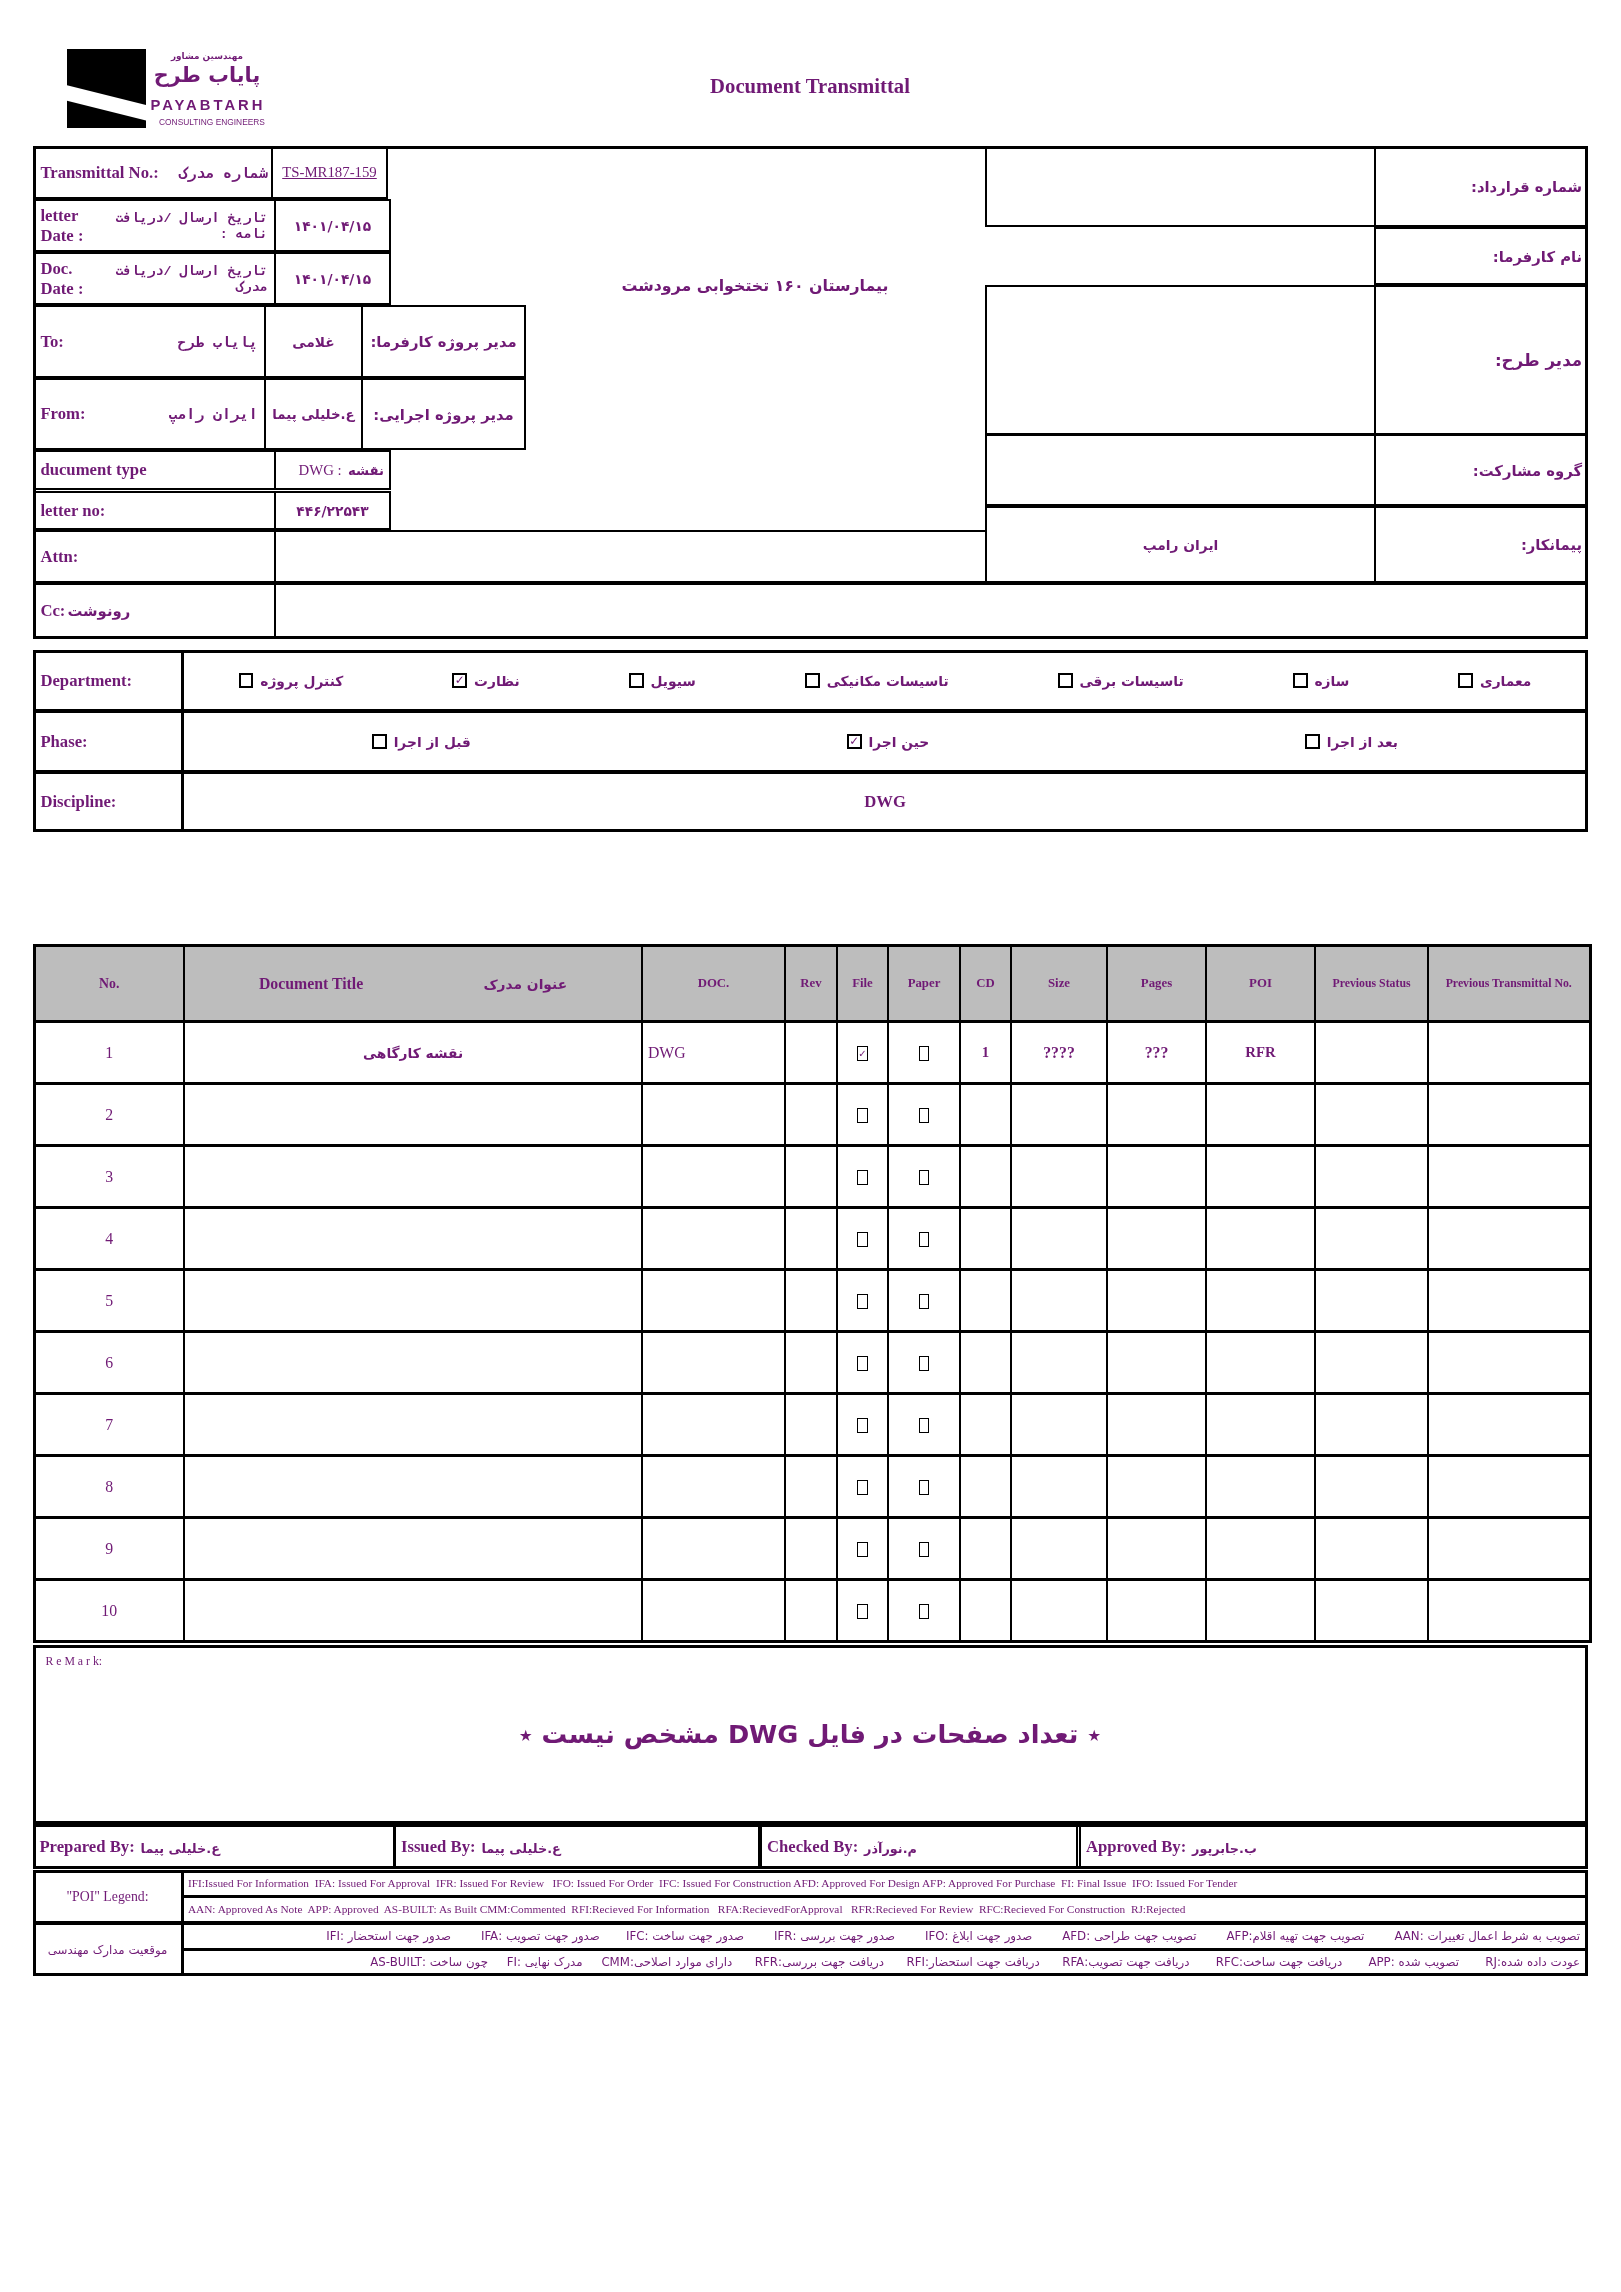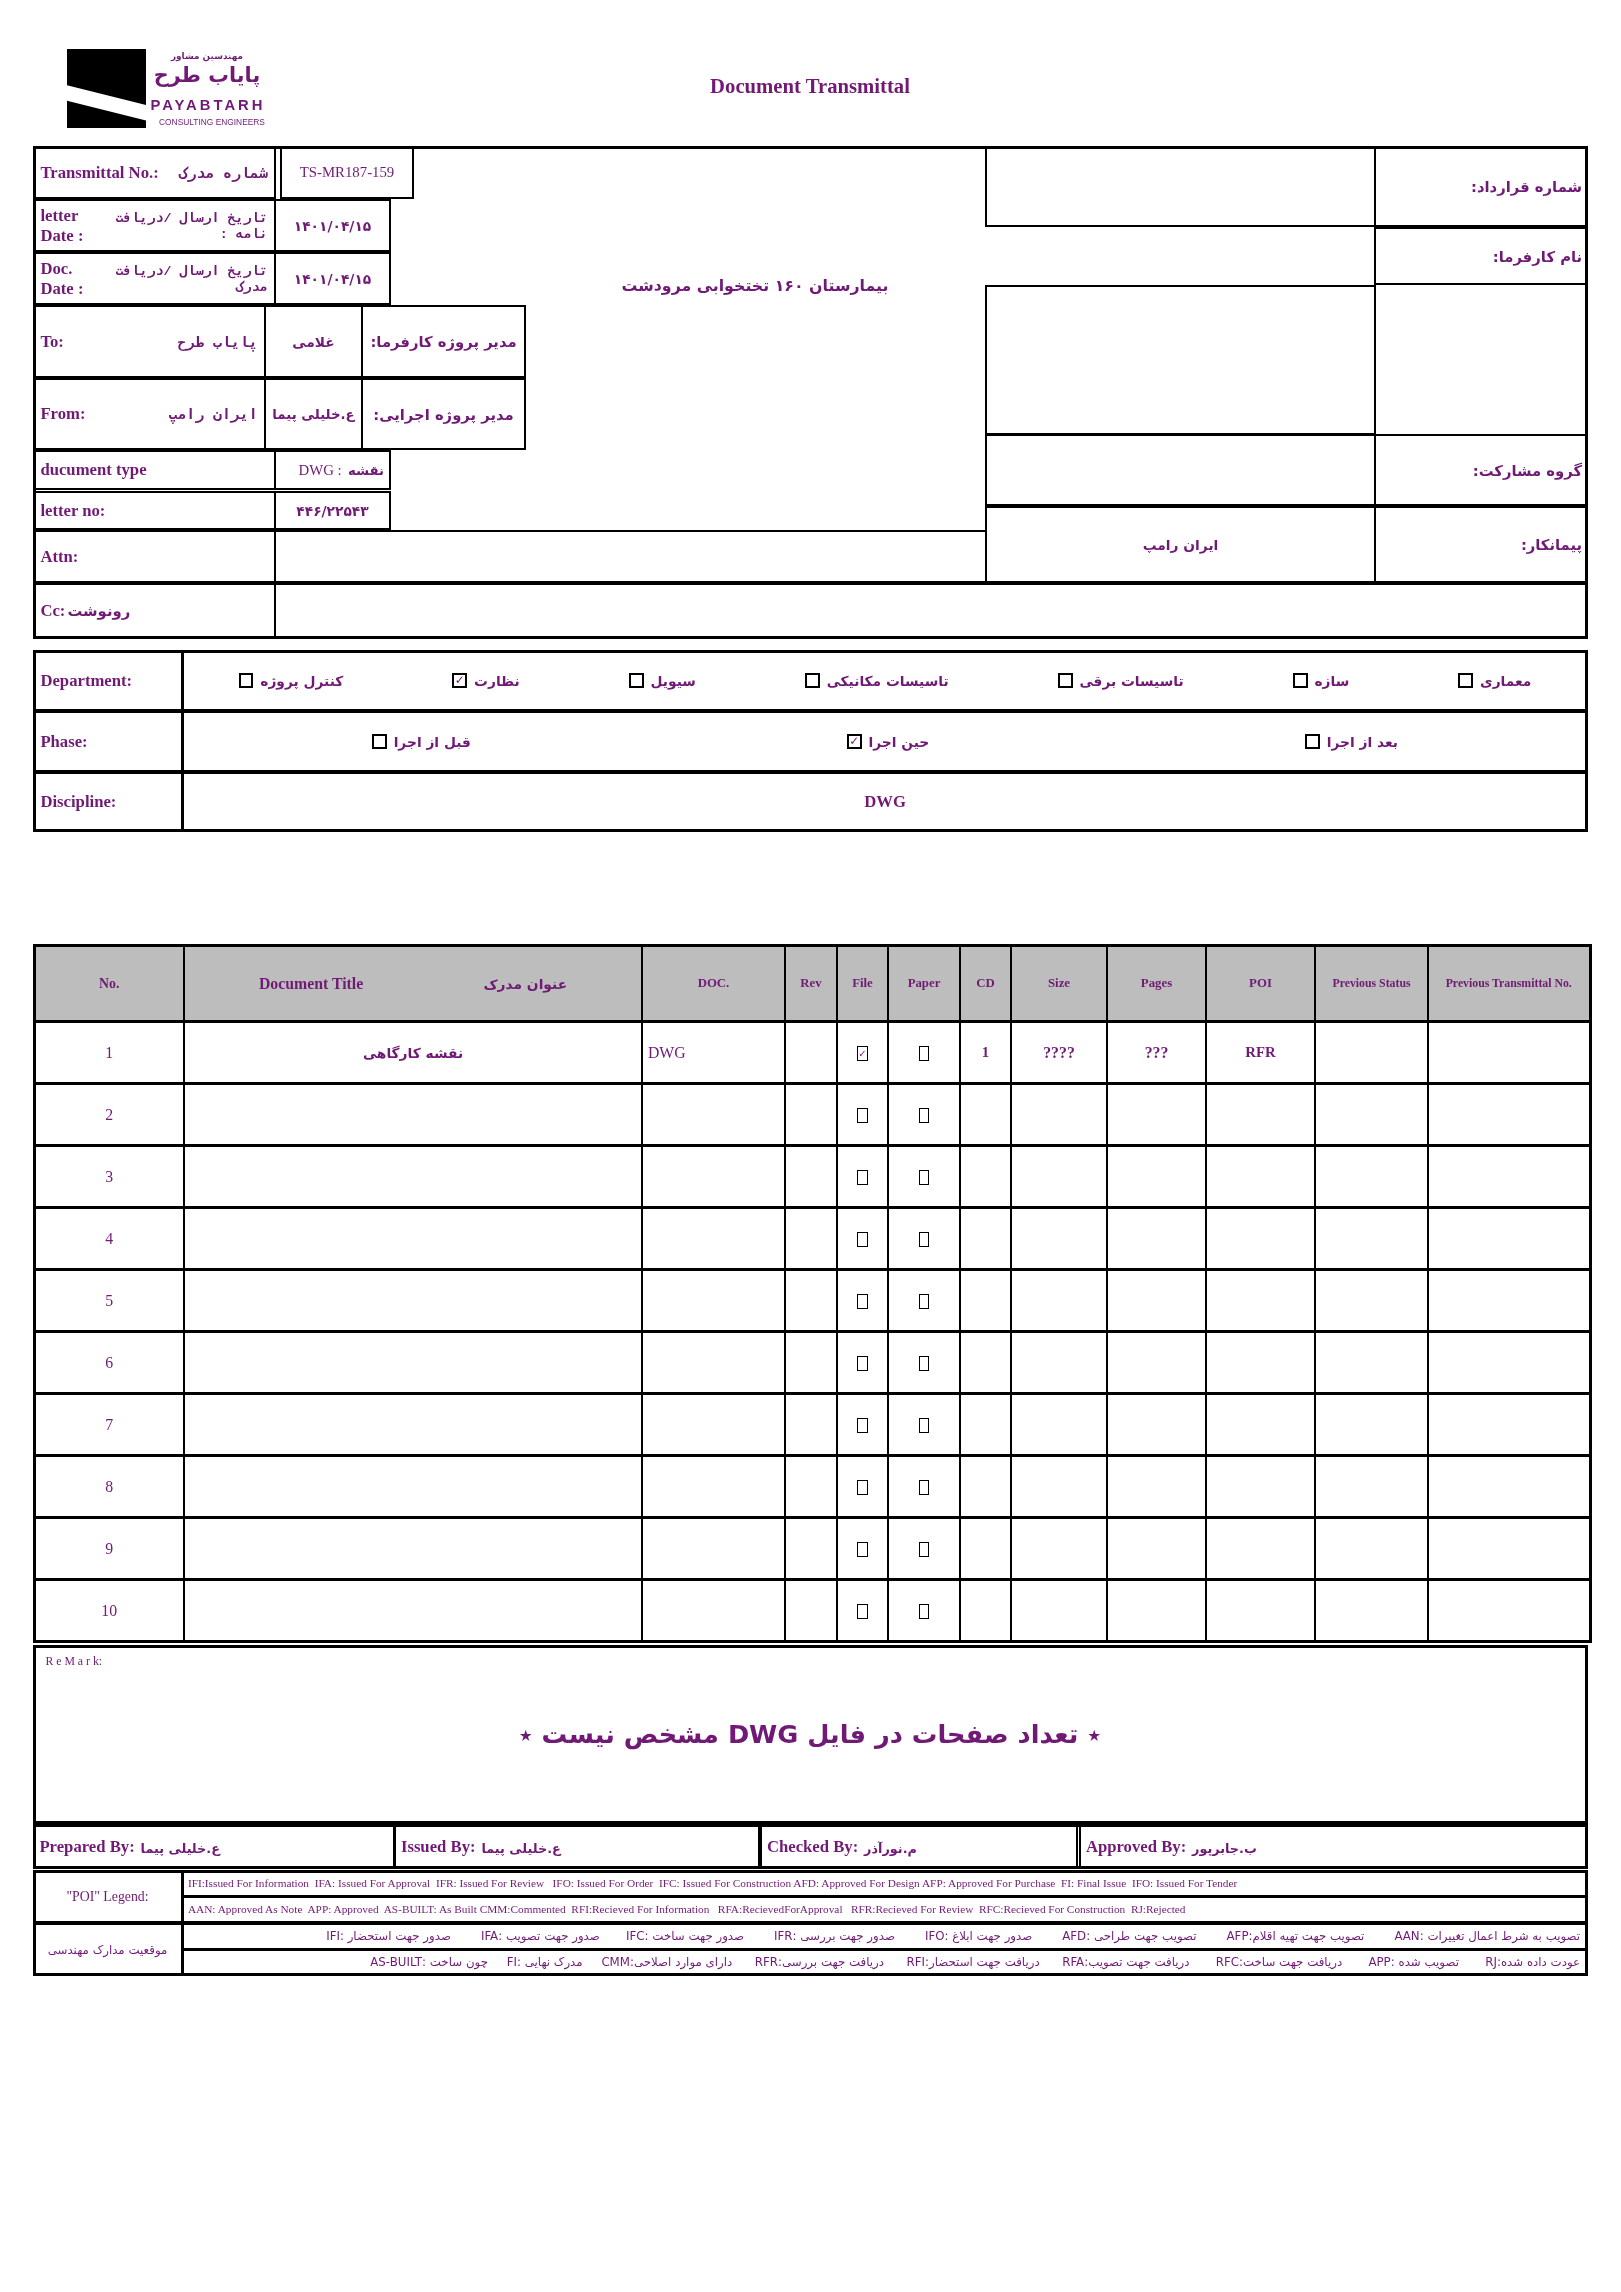--- a/index.html
+++ b/index.html
@@ -69,21 +69,21 @@
   <div class="abs fa b" style="left:148px;top:63px;width:118px;font-size:20.7px;text-align:center;">پایاب طرح</div>
   <div class="abs en b" style="left:144px;top:97px;width:128px;font-size:14.8px;letter-spacing:3px;text-align:center;font-family:'Liberation Sans',sans-serif;">PAYABTARH</div>
   <div class="abs" style="left:148px;top:117px;width:128px;font-size:8.4px;text-align:center;font-family:'Liberation Sans',sans-serif;">CONSULTING ENGINEERS</div>
 
   <div class="abs en b" style="left:32.5px;top:75px;width:1555px;text-align:center;font-size:20.7px;">Document Transmittal</div>
 
   <div class="cell lbl" style="left:32.5px;top:146px;width:243px;height:53px;">
     <span class="en">Transmittal No.:</span>
     <span class="fa">شماره مدرک</span>
   </div>
-  <div class="cell ctr val" style="left:280px;top:146px;width:134px;height:53px;">TS-MR187-159</div>
+  <div class="cell ctr val" style="left:271px;top:146px;width:117px;height:53px;text-decoration:underline;">TS-MR187-159</div>
 
   <div class="cell lbl" style="left:32.5px;top:199px;width:243px;height:53px;">
     <span class="en">letter Date :</span>
     <span class="fa" style="font-size:13.3px;">تاریخ ارسال /دریافت نامه :</span>
   </div>
   <div class="cell ctr fa b" style="left:274px;top:199px;width:117px;height:53px;font-size:13.8px;">۱۴۰۱/۰۴/۱۵</div>
 
   <div class="cell lbl" style="left:32.5px;top:252px;width:243px;height:53px;">
     <span class="en">Doc. Date :</span>
     <span class="fa" style="font-size:13.3px;">تاریخ ارسال /دریافت مدرک</span>
@@ -129,20 +129,21 @@
   <div class="cell" style="left:274px;top:583px;width:1314px;height:55px;"></div>
 
   <div class="abs fa b" style="left:525px;top:276px;width:460px;text-align:center;font-size:15.8px;">بیمارستان ۱۶۰ تختخوابی مرودشت</div>
 
   <div class="cell" style="left:985px;top:146px;width:391px;height:81px;"></div>
   <div class="cell rlabel" style="left:1374px;top:146px;width:214px;height:81px;">شماره قرارداد:</div>
 
   <div class="cell rlabel" style="left:1374px;top:227px;width:214px;height:58px;">نام کارفرما:</div>
 
   <div class="cell" style="left:985px;top:285px;width:391px;height:150px;"></div>
+  <div class="cell rlabel" style="left:1374px;top:285px;width:214px;height:150px;font-size:16.7px;">مدیر طرح:</div>
 
   <div class="cell" style="left:985px;top:434px;width:391px;height:72px;"></div>
   <div class="cell rlabel" style="left:1374px;top:434px;width:214px;height:72px;">گروه مشارکت:</div>
 
   <div class="cell ctr fa b" style="left:985px;top:506px;width:391px;height:77px;font-size:13.8px;">ایران رامپ</div>
   <div class="cell rlabel" style="left:1374px;top:506px;width:214px;height:77px;">پیمانکار:</div>
 
   <div class="frame" style="left:32.5px;top:146px;width:1555px;height:493px;"></div>
 
   <div class="cell" style="left:32.5px;top:650px;width:150px;height:61px;padding:0 5.9px;">

